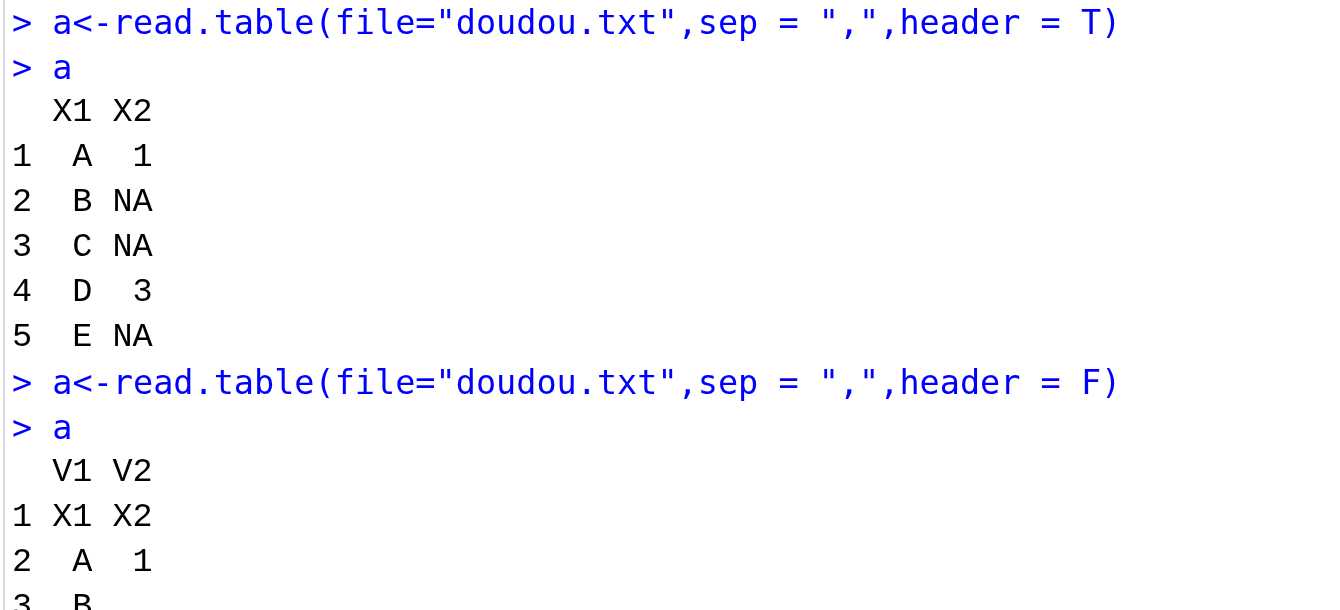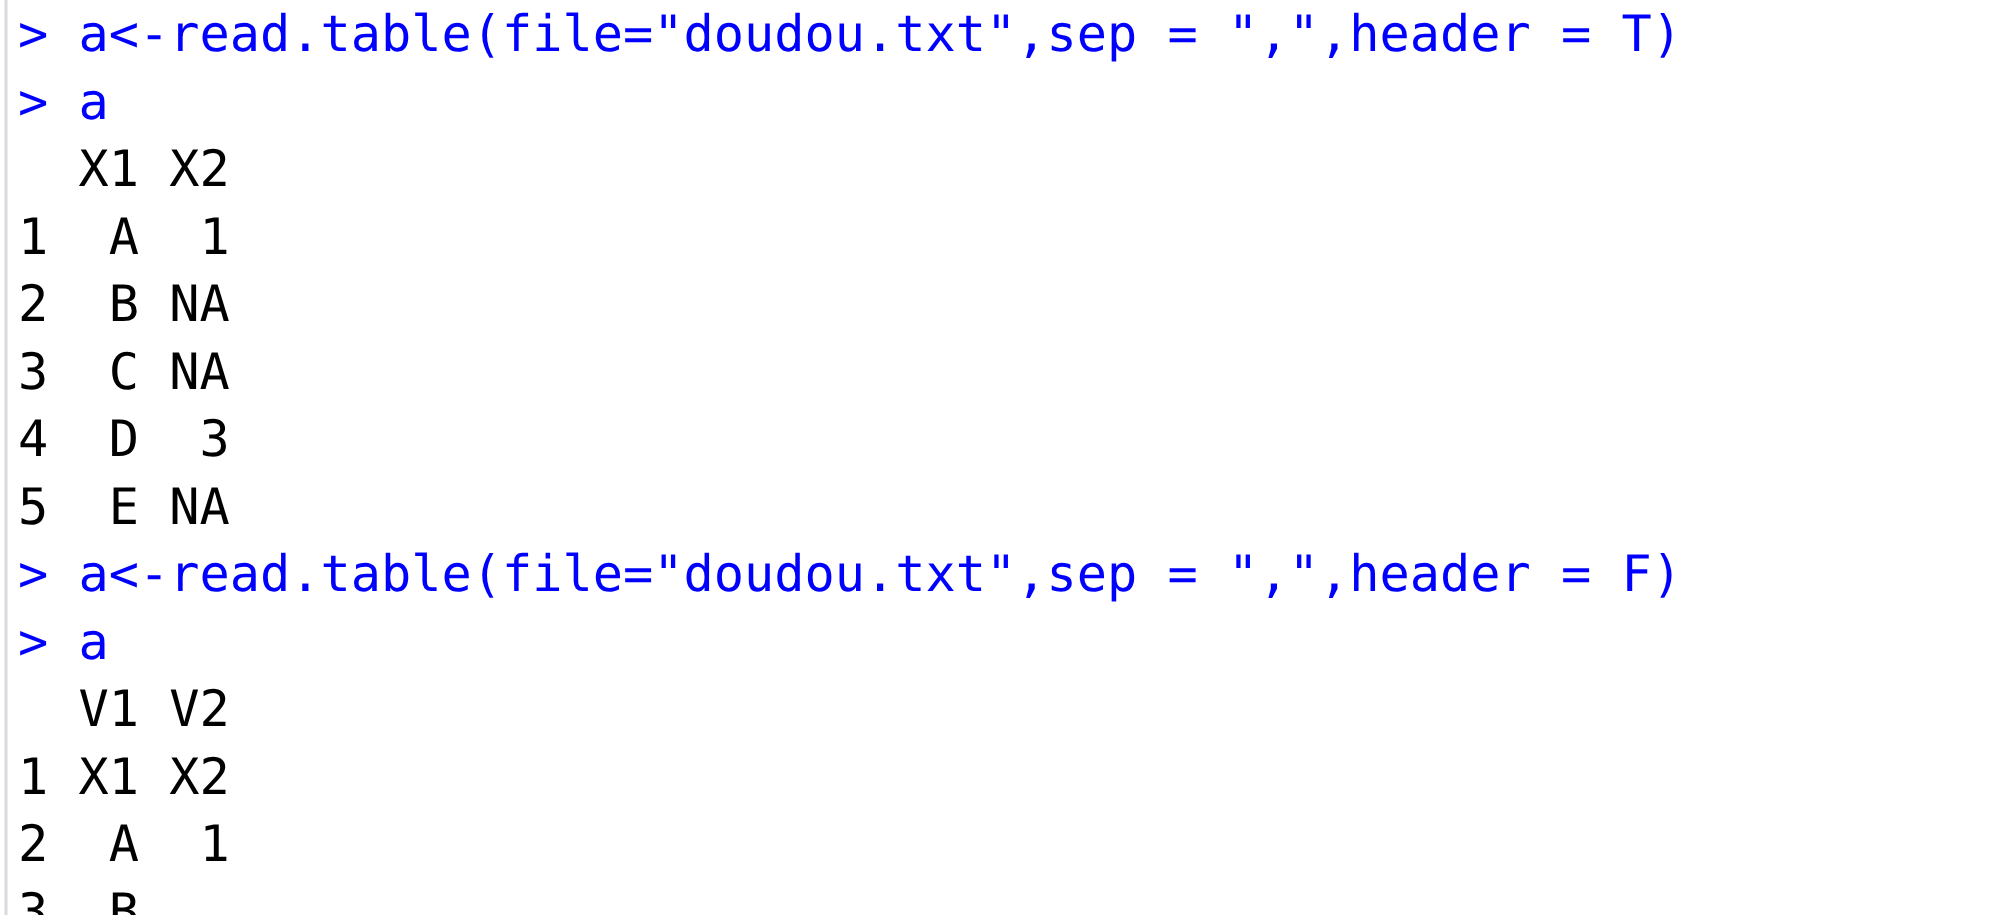--- a/index.html
+++ b/index.html
@@ -45,20 +45,21 @@
   .line {
     height: 45px;
     white-space: pre;
     font-family: "DejaVu Sans Mono", "Liberation Mono", monospace;
   }
   .cmd {
     color: #0000ff;
   }
   .out {
     color: #000000;
+    font-family: Liberation Mono, monospace;
   }
 </style>
 </head>
 <body>
 
 <div id="console">
   <div id="left-rule"></div>
   <div id="console-output"><div class="line cmd">&gt; a&lt;-read.table(file="doudou.txt",sep = ",",header = T)</div><div class="line cmd">&gt; a</div><div class="line out">  X1 X2</div><div class="line out">1  A  1</div><div class="line out">2  B NA</div><div class="line out">3  C NA</div><div class="line out">4  D  3</div><div class="line out">5  E NA</div><div class="line cmd">&gt; a&lt;-read.table(file="doudou.txt",sep = ",",header = F)</div><div class="line cmd">&gt; a</div><div class="line out">  V1 V2</div><div class="line out">1 X1 X2</div><div class="line out">2  A  1</div><div class="line out">3  B</div></div>
 </div>
 

